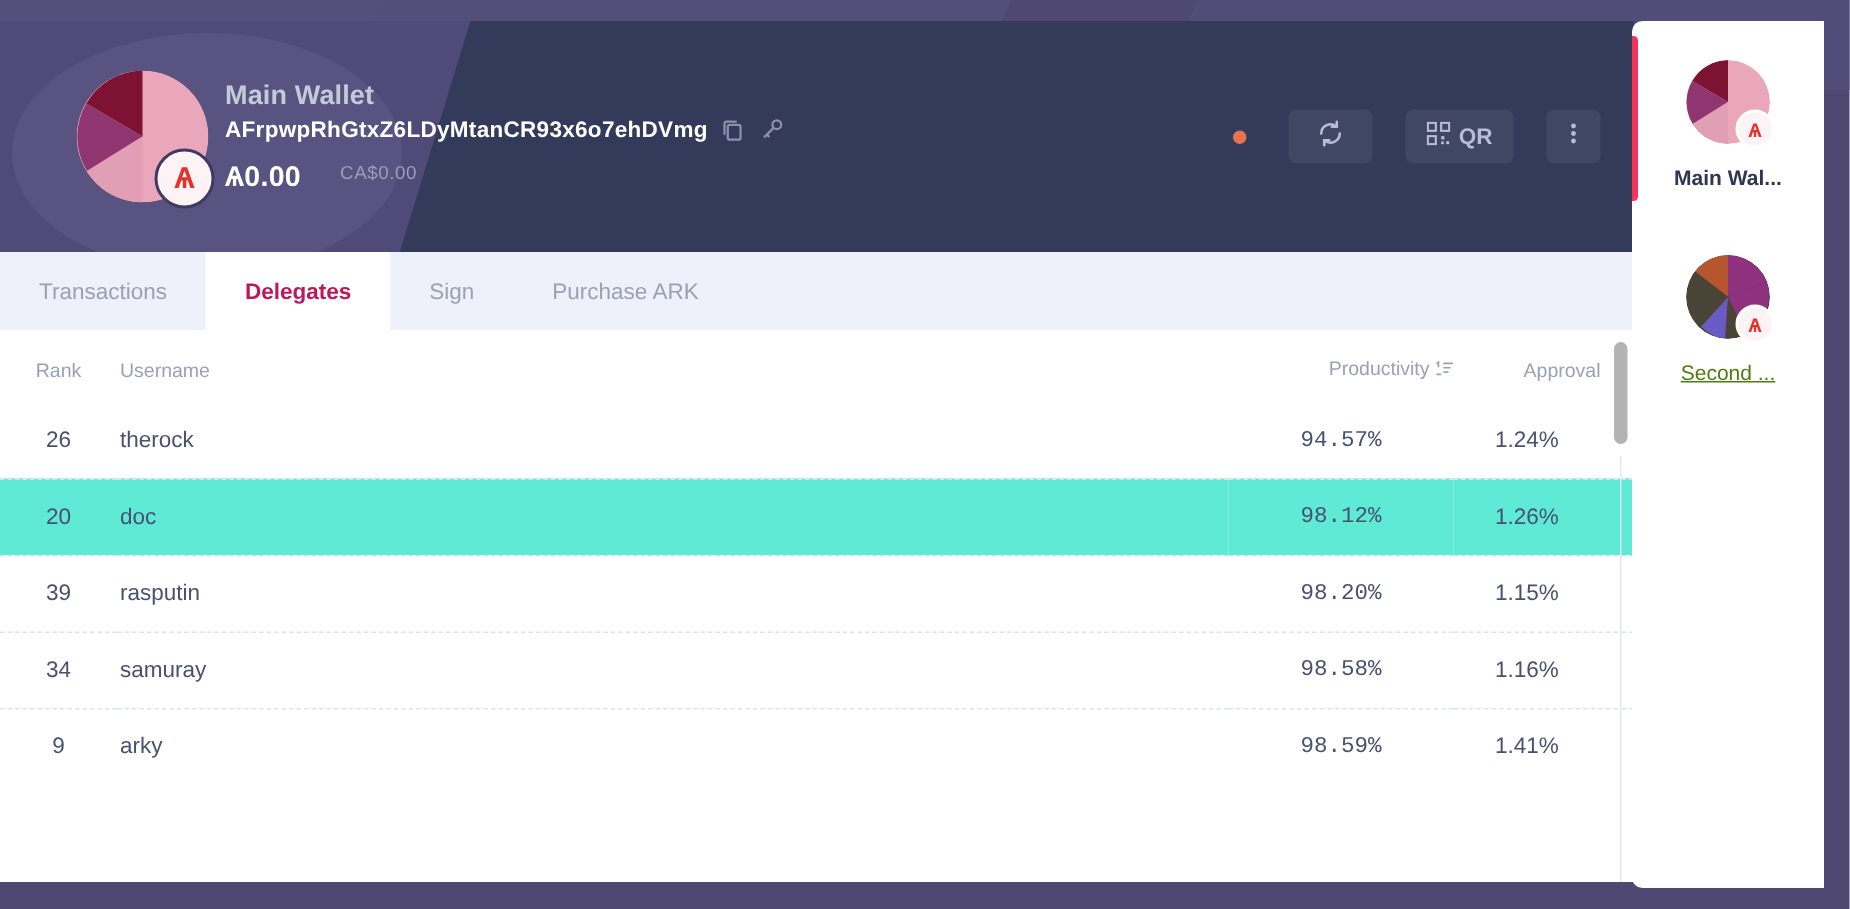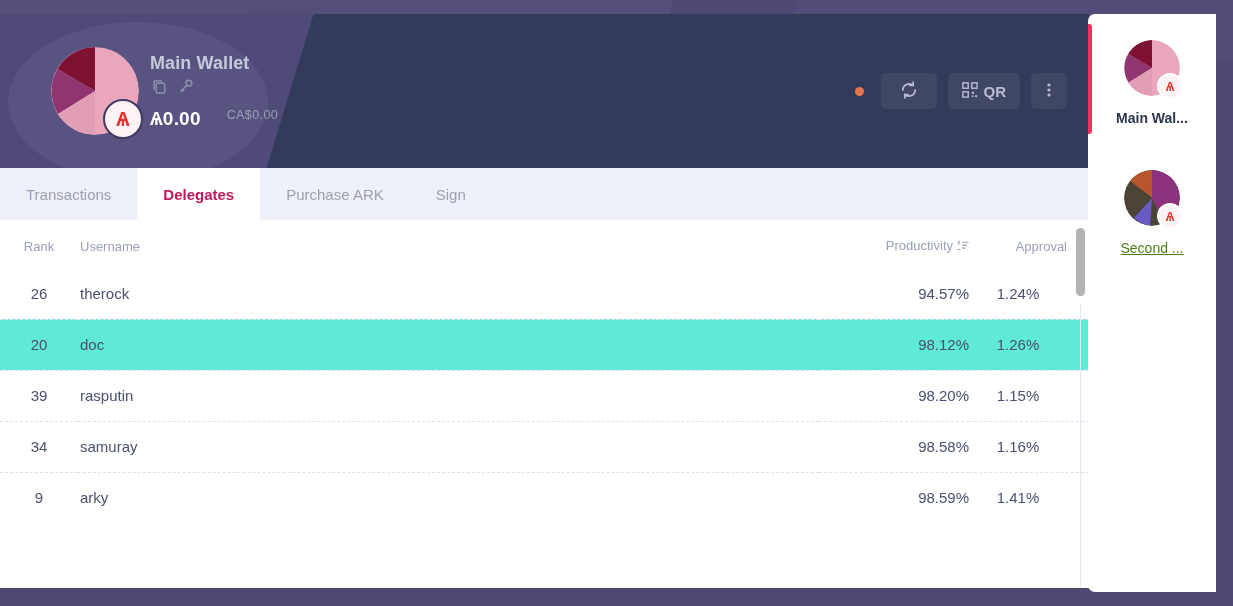--- a/index.html
+++ b/index.html
@@ -104,21 +104,21 @@
   }
   .balance-main {
     font-size: 19px; font-weight: bold; color: #ffffff; letter-spacing: .2px;
   }
   .balance-fiat { font-size: 12.5px; color: #9b9eb4; letter-spacing: .4px; }
 
   
   .wh-actions {
     position: relative; z-index: 3;
     margin-left: auto;
-    display: flex; align-items: center; gap: 11px;
+    display: flex; align-items: center; gap: 22px;
   }
   .status-dot {
     width: 9px; height: 9px; border-radius: 50%;
     background: #e8744f; margin-right: 6px;
   }
   .btn {
     height: 36px; min-width: 36px;
     background: #404764; border-radius: 5px;
     display: flex; align-items: center; justify-content: center;
     gap: 6px; padding: 0 14px;
@@ -165,21 +165,21 @@
   .sort-ic { display: inline-block; margin-left: 4px; vertical-align: -1px; }
 
   tbody tr { height: 51px; }
   tbody tr + tr td { border-top: 1px dashed #dde2ee; }
   tbody tr.hl td { background: #5eead4; }
   tbody td {
     font-size: 15px; color: #4a5070; padding: 0;
   }
   td.c-rank { text-align: center; width: 78px; }
   td.c-user { padding-left: 2px; }
-  td.c-prod { text-align: right; width: 150px; }
+  td.c-prod { text-align: center; width: 150px; font-family: Liberation Mono, monospace; }
   td.c-appr { text-align: center; width: 120px; padding-right: 22px; }
 
   .table-scrollbar {
     position: absolute; right: 4px; top: 8px;
     width: 9px; height: 68px; border-radius: 5px;
     background: #b3b3b3; cursor: pointer;
   }
   .table-rail {
     position: absolute; right: 8px; top: 84px; bottom: 0;
     width: 1px; background: #e3e8f3;
@@ -246,20 +246,21 @@
           <path d="M44 44 L6.5 22 A44 44 0 0 0 7 67 Z" fill="#8f3570"></path>
           <path d="M44 44 L7 67 A44 44 0 0 0 44 88 Z" fill="#e09fb5"></path>
         </svg>
       </div>
       <div class="badge">Ѧ</div>
     </div>
 
     <div class="wh-info">
       <div class="wallet-name">Main Wallet</div>
       <div class="addr-row">
+        <span class="wallet-address">AFrpwpRhGtxZ6LDyMtanCR93x6o7ehDVmg</span>
         <span class="addr-ic">
           <svg viewBox="0 0 18 18" width="17" height="17" fill="none" stroke="currentColor" stroke-width="1.6">
             <rect x="5.5" y="5.5" width="9" height="10.5" rx="1.4"></rect>
             <path d="M11.8 3.2H4.6A1.4 1.4 0 0 0 3.2 4.6v8"></path>
           </svg>
         </span>
         <span class="addr-ic">
           <svg viewBox="0 0 18 18" width="17" height="17" fill="none" stroke="currentColor" stroke-width="1.6">
             <circle cx="12.6" cy="5.4" r="3.1"></circle>
             <path d="M10.4 7.6L3.6 14.4M5.6 12.4l1.7 1.7"></path>
@@ -314,24 +315,24 @@
   </div>
 
   <div class="tabbar">
     <div class="tab">
       <span>Transactions</span>
     </div>
     <div class="tab active">
       <span>Delegates</span>
     </div>
     <div class="tab">
+      <span>Sign</span>
+    </div>
+    <div class="tab">
       <span>Purchase ARK</span>
-    </div>
-    <div class="tab">
-      <span>Sign</span>
     </div>
   </div>
 
   <div class="table-wrap">
     <table>
       <thead>
         <tr>
           <th class="c-rank">Rank</th>
           <th class="c-user">Username</th>
           <th class="c-prod">

